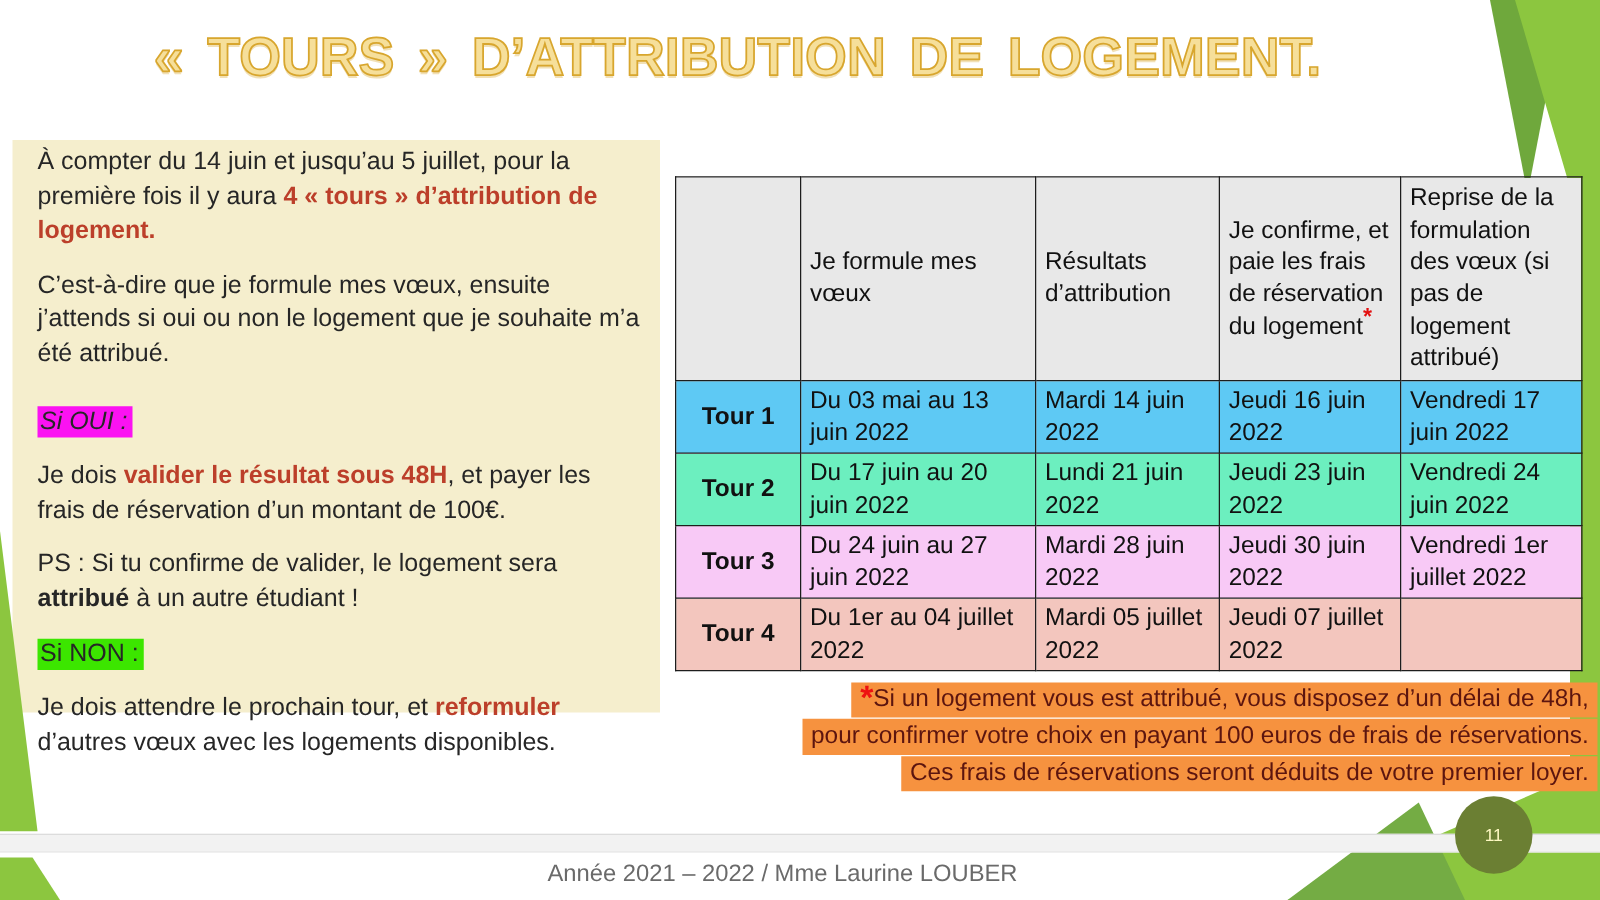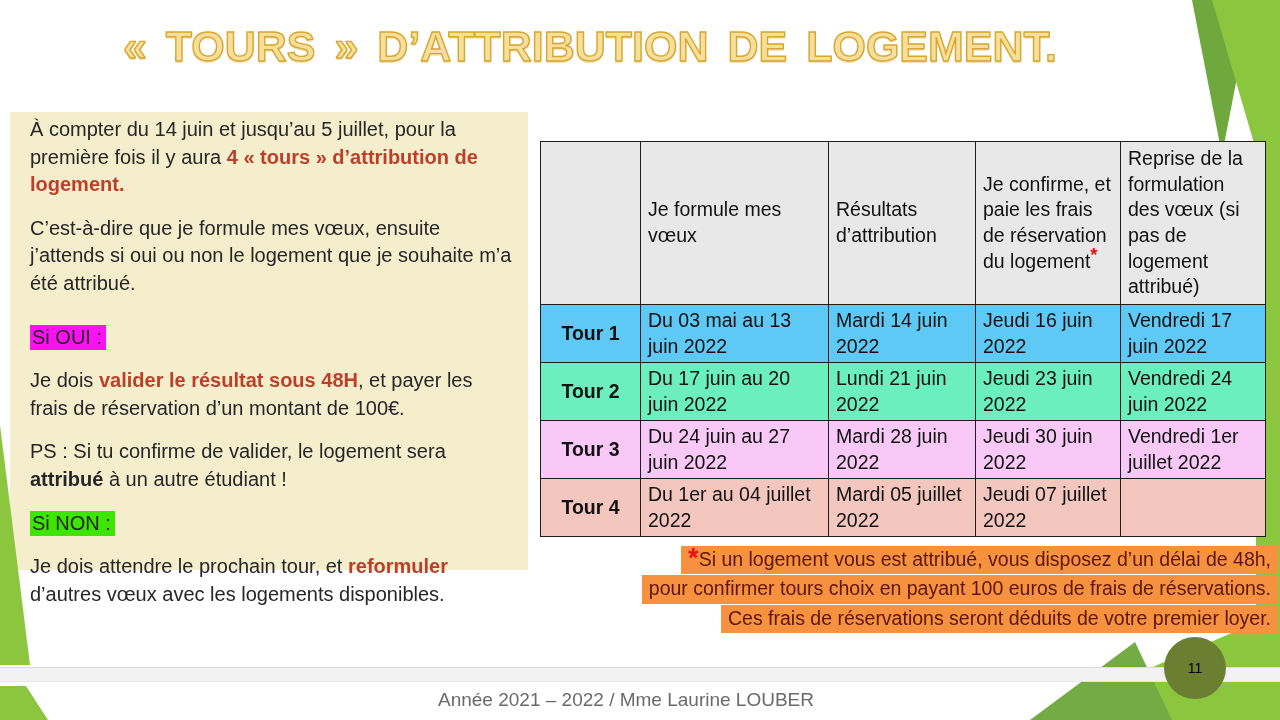--- a/index.html
+++ b/index.html
@@ -14,21 +14,21 @@
 
   
   .bottom-stripe {
     position:absolute; left:0; top:667px; width:1280px; height:13px;
     background:#f2f2f2; border-top:1px solid #dcdcdc; border-bottom:1px solid #e7e7e7;
     z-index:2;
   }
   
   .page-badge {
     position:absolute; left:1164px; top:637px; width:62px; height:62px;
-    border-radius:50%; background:#6b7f33; color:#000000;
+    border-radius:50%; background:#6b7f33; color:#fef9c3;
     display:flex; align-items:center; justify-content:center;
     font-size:14px; z-index:3;
   }
   
   .title {
     position:absolute; top:22px; left:0; width:1180px; text-align:center; z-index:4;
     font-size:43px; font-weight:800; letter-spacing:0px; word-spacing:7px;
     color:#f6df9a; -webkit-text-stroke:1.4px #d8a62e;
     text-shadow:0 2px 0 rgba(216,166,46,0.35);
     white-space:nowrap;
@@ -39,21 +39,21 @@
     background:#f5eecd; box-sizing:border-box; padding:4px 14px 8px 20px;
     z-index:4; color:#262626; font-size:20px; line-height:1.38;
   }
   .left-panel p { margin:0 0 16px 0; }
   .accent { color:#bc3f2a; font-weight:bold; }
   .bold { font-weight:bold; }
   .hl { padding:1px 4px 2px 2px; }
   .hl-magenta { background:#fb12f2; }
   .hl-green { background:#3ce600; }
   .label-line { margin:0 0 16px 0; }
-  .gap-top { margin-top:26px !important; }
+  .gap-top { margin-top:26px !important;font-style:italic; }
 
   
   .schedule {
     position:absolute; left:540px; top:141px; z-index:4;
     border-collapse:collapse; table-layout:fixed; width:725px;
     font-size:19.5px; color:#111;
   }
   .schedule td, .schedule th {
     border:1.6px solid #1d1d1d; padding:2px 7px; vertical-align:middle;
     overflow:hidden; font-weight:normal;
@@ -157,21 +157,21 @@
         <td>Du 1er au 04 juillet 2022</td>
         <td>Mardi 05 juillet 2022</td>
         <td>Jeudi 07 juillet 2022</td>
         <td></td>
       </tr>
     </tbody>
   </table>
 
   <div class="note">
     <div class="note-line"><span class="chip"><span class="note-ast">*</span><span>Si un logement vous est attribué, vous disposez d’un délai de 48h,</span></span></div>
-    <div class="note-line"><span class="chip">pour confirmer tours choix en payant 100 euros de frais de réservations.</span></div>
+    <div class="note-line"><span class="chip">pour confirmer votre choix en payant 100 euros de frais de réservations.</span></div>
     <div class="note-line"><span class="chip">Ces frais de réservations seront déduits de votre premier loyer.</span></div>
   </div>
 
   <svg class="decor-svg-over" viewBox="0 0 1280 720">
     <polygon points="0,425 30,665 0,665" fill="#8cc63f"></polygon>
   </svg>
 
   <div class="footer">Année 2021 – 2022 / Mme Laurine LOUBER</div>
 
 </div>

